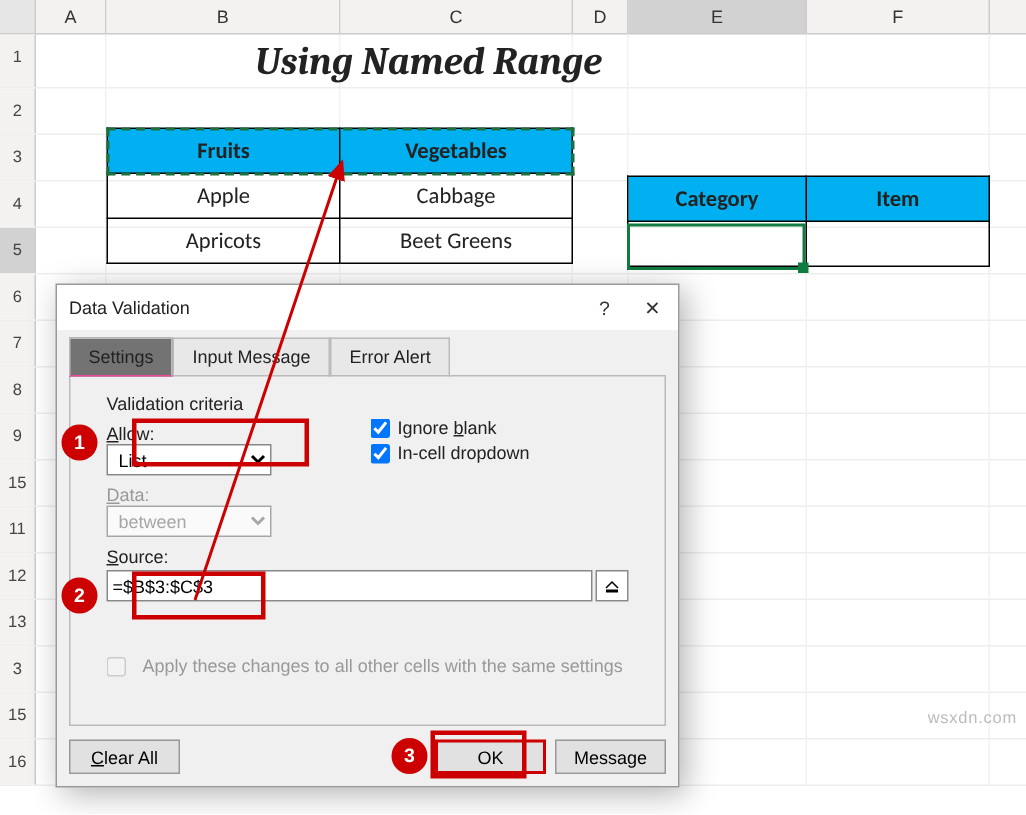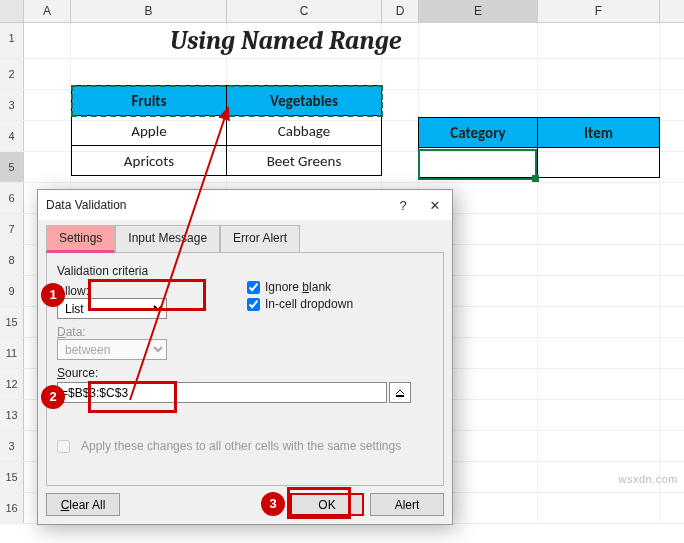--- a/index.html
+++ b/index.html
@@ -29,22 +29,22 @@
 .selcell{position:absolute;left:418px;top:149px;width:119px;height:31px;border:2px solid #107c41}
 .selcell::after{content:"";position:absolute;right:-4px;bottom:-4px;width:7px;height:7px;background:#107c41}
 .marq{position:absolute;left:71px;top:85px;width:312px;height:32px;border:2px dashed #1e6f3e;pointer-events:none}
 svg.arrow{position:absolute;left:0;top:0;pointer-events:none;z-index:20}
 .dlg{position:absolute;left:37px;top:189px;width:416px;height:336px;background:#f0f0f0;border:1px solid #999;box-shadow:4px 4px 20px rgba(0,0,0,.3);z-index:10}
 .tbar{height:30px;background:#fff;display:flex;align-items:center;padding:0 8px;font-size:12px}
 .tbar .sp{flex:1}
 .tbar .ic{width:18px;text-align:center;color:#333;font-size:13px;cursor:pointer}
 .tabs{display:flex;margin:4px 8px 0 8px;font-size:12px}
 .tab{padding:5px 12px;border:1px solid #bbb;background:#e8e8e8;border-bottom:none;cursor:pointer;position:relative;top:1px}
-.tab.act{background:#fca5a5;border-bottom:3px solid #ec4899;z-index:2}
-.panel{margin:0 8px 8px 8px;border:1px solid #bbb;padding:8px 10px;height:234px;font-size:12px;position:relative}
+.tab.act{background:#737373;border-bottom:1px solid #ec4899;z-index:2}
+.panel{margin:0 8px 8px 8px;border:1px solid #bbb;padding:8px 24px;height:234px;font-size:12px;position:relative}
 .lbl{font-size:12px;display:block;margin-top:3px}
 .lbl.dis{color:#999}
 .selwrap{display:flex;align-items:flex-end;gap:6px}
 select,input.src{height:21px;font-size:12px;border:1px solid #888;background:#fff;padding:0 3px}
 select.allow{width:110px}
 select.data{width:110px;color:#888}
 .chk{display:flex;align-items:center;gap:5px;font-size:12px;margin:3px 0}
 .chk input{margin:0}
 .col2{position:absolute;left:200px;top:24px}
 .srcrow{display:flex;align-items:center;margin-top:2px}
@@ -311,21 +311,21 @@
   </div>
   <label class="chk apply">
         <input type="checkbox" disabled="" style="">
         <span>Apply these changes to all other cells with the same settings</span>
       </label>
  </div>
  <div class="btnrow">
   <button class="btn"><u class="acc">C</u>lear All</button>
   <span style="flex:1"></span>
   <button class="btn ok">OK</button>
-  <button class="btn" style="margin-left:6px">Alert</button>
+  <button class="btn" style="margin-left:6px">Message</button>
  </div>
 </div>
 
 <div class="rbox rb1"></div>
 <div class="rbox rb2"></div>
 <div class="rb3"></div>
 <div class="step s1">1</div>
 <div class="step s2">2</div>
 <div class="step s3">3</div>
 

